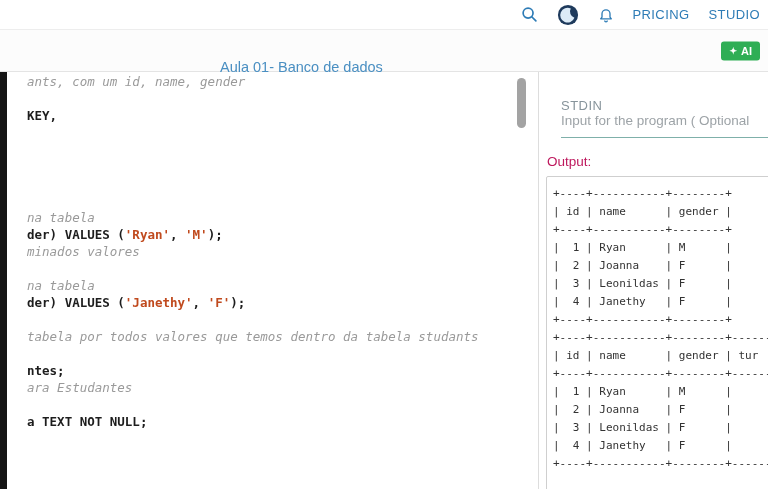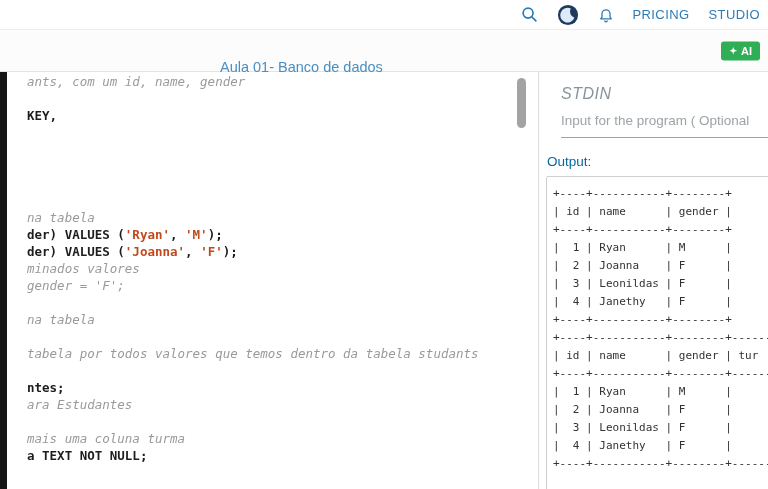--- a/index.html
+++ b/index.html
@@ -32,26 +32,26 @@
   .code-line.code { color:var(--code-black); font-weight:bold; }
   .tok-string { color:var(--string-red); }
 
   
   .v-scrollbar { position:absolute; left:517px; top:72px; width:9px; height:417px; }
   .v-thumb { position:absolute; top:6px; left:0; width:9px; height:50px; background:#a3a3a3; border-radius:4.5px; cursor:pointer; }
   .panel-divider { position:absolute; left:538px; top:72px; width:1px; height:417px; background:#dddddd; }
 
   
   .right-panel { position:absolute; left:539px; top:72px; width:229px; height:417px; background:#fff; }
-  .stdin-label { position:absolute; left:22px; top:13px; font-size:16px; color:#87949b; letter-spacing:.5px;font-style:italic; }
+  .stdin-label { position:absolute; left:22px; top:26px; font-size:13px; color:#87949b; letter-spacing:.5px; }
   .stdin-input { position:absolute; left:22px; top:32px; width:280px; height:34px; border:none; outline:none;
                  border-bottom:1px solid var(--underline-teal); font-size:13.5px; color:#444; background:transparent;
                  font-family:"Liberation Sans", sans-serif; }
   .stdin-input::placeholder { color:#9da3a7; }
-  .output-label { position:absolute; left:8px; top:82px; font-size:13.5px; color:#0369a1; }
+  .output-label { position:absolute; left:8px; top:82px; font-size:13.5px; color:#be185d; }
   .output-box { position:absolute; left:7px; top:104px; width:340px; height:340px;
                 border:1px solid #cfcfcf; border-radius:2px; padding:8px 6px; overflow:hidden; }
   .output-text { font-family:"DejaVu Sans Mono", monospace; font-size:11px; line-height:18px; color:#333; white-space:pre; }
 </style>
 </head>
 <body>
 
 <div class="app">
 
   <div class="topnav">
@@ -91,32 +91,30 @@
         <div class="code-line comment">ants, com um id, name, gender</div>
         <div class="code-line blank"></div>
         <div class="code-line code"><span class="tok-plain">KEY,</span></div>
         <div class="code-line blank"></div>
         <div class="code-line blank"></div>
         <div class="code-line blank"></div>
         <div class="code-line blank"></div>
         <div class="code-line blank"></div>
         <div class="code-line comment">na tabela</div>
         <div class="code-line code"><span class="tok-plain">der) VALUES (</span><span class="tok-string">'Ryan'</span><span class="tok-plain">, </span><span class="tok-string">'M'</span><span class="tok-plain">);</span></div>
-        <div class="code-line code"><span class="tok-plain">der) VALUES (</span><span class="tok-string">'Joanna'</span><span class="tok-plain">, </span><span class="tok-string">'F'</span><span class="tok-plain">);</span></div>
         <div class="code-line comment">minados valores</div>
-        <div class="code-line comment">gender = 'F';</div>
         <div class="code-line blank"></div>
         <div class="code-line comment">na tabela</div>
+        <div class="code-line code"><span class="tok-plain">der) VALUES (</span><span class="tok-string">'Janethy'</span><span class="tok-plain">, </span><span class="tok-string">'F'</span><span class="tok-plain">);</span></div>
         <div class="code-line blank"></div>
         <div class="code-line comment">tabela por todos valores que temos dentro da tabela studants</div>
         <div class="code-line blank"></div>
         <div class="code-line code"><span class="tok-plain">ntes;</span></div>
         <div class="code-line comment">ara Estudantes</div>
         <div class="code-line blank"></div>
-        <div class="code-line comment">mais uma coluna turma</div>
         <div class="code-line code"><span class="tok-plain">a TEXT NOT NULL;</span></div>
       </div>
   </div>
 
   <div class="v-scrollbar">
     <div class="v-thumb"></div>
   </div>
   <div class="panel-divider"></div>
 
   <div class="right-panel">

